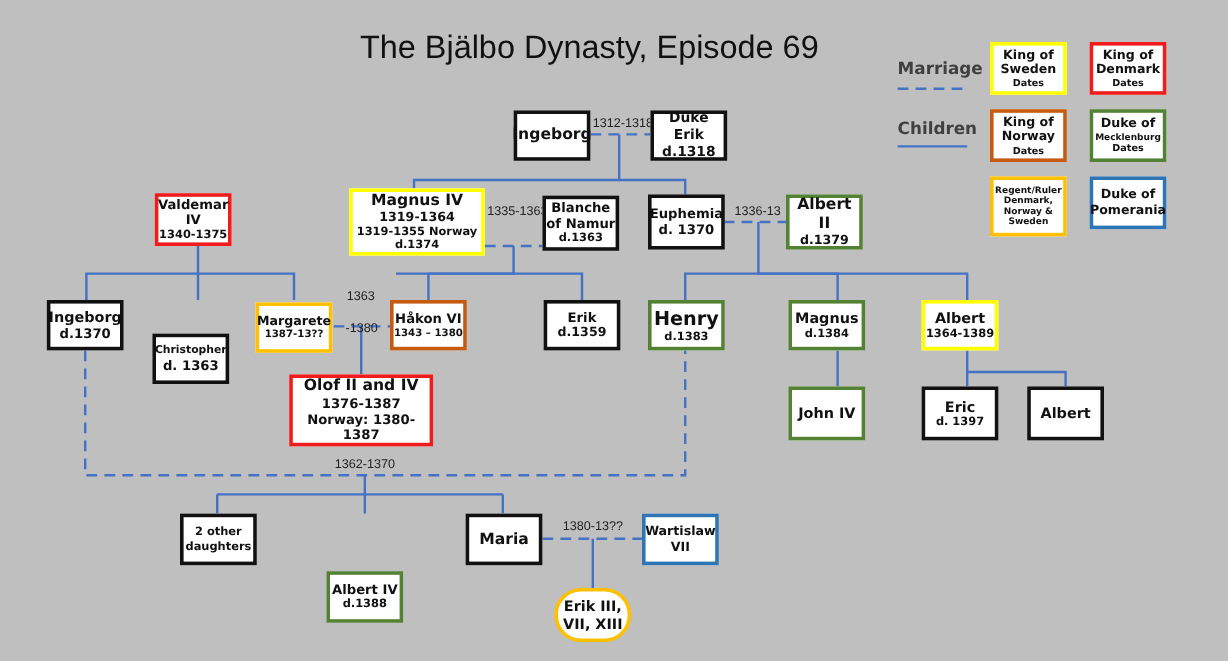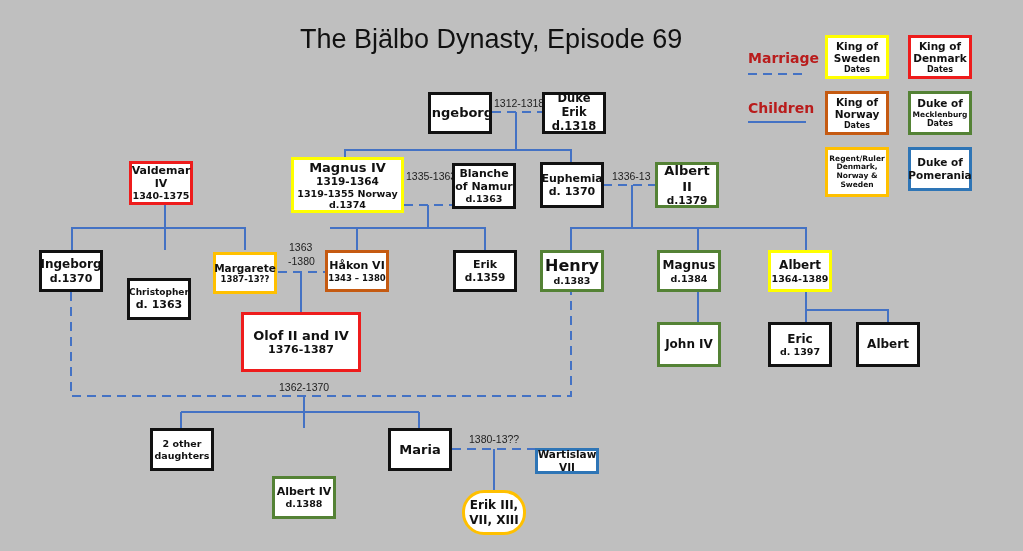--- a/index.html
+++ b/index.html
@@ -14,21 +14,21 @@
   .b-red { border-color:#ee1c1c; }
   .b-orange { border-color:#c55a11; }
   .b-green { border-color:#548235; }
   .b-gold { border-color:#ffc000; }
   .b-blue { border-color:#2e75b6; }
   .n { font-size:13px; }
   .d { font-size:10.5px; }
   .d-sm { font-size:9.5px; }
   .title { position:absolute; left:300px; top:24px; font-size:27px; font-family:"Liberation Sans", sans-serif; }
   .lbl { position:absolute; font-size:10.5px; color:#222; font-family:"Liberation Sans", sans-serif; }
-  .legend-text { position:absolute; font-size:14px; font-weight:bold; color:#b91c1c; }
+  .legend-text { position:absolute; font-size:14px; font-weight:bold; color:#404040; }
 </style>
 </head>
 <body>
 
 <svg id="lines" xmlns="http://www.w3.org/2000/svg">
   <g stroke="#4472c4" stroke-width="2" fill="none">
 
     <g stroke-dasharray="9,6">
       <line x1="492" y1="112" x2="542" y2="112"></line>
       <line x1="404" y1="205" x2="452" y2="205"></line>
@@ -145,21 +145,21 @@
 </div>
 <div class="box b-black" style="left:127px;top:250px;width:64px;height:42px;margin-top:28px;">
   <span style="font-size:9px">Christopher</span>
   <span class="d" style="font-size:11px">d. 1363</span>
 </div>
 <div class="box b-gold" style="left:213px;top:252px;width:64px;height:42px;">
   <span class="d">Margarete</span>
   <span class="d-sm" style="font-size:8.5px">1387-13??</span>
 </div>
 <div class="lbl" style="left:289px;top:241px;">1363</div>
-<div class="lbl" style="left:288px;top:255px;">-1380</div>
+<div class="lbl" style="left:288px;top:268px;">-1380</div>
 <div class="box b-orange" style="left:325px;top:250px;width:64px;height:42px;">
   <span class="d" style="font-size:11px">Håkon VI</span>
   <span class="d-sm" style="font-size:8.5px">1343 – 1380</span>
 </div>
 <div class="box b-black" style="left:453px;top:250px;width:64px;height:42px;">
   <span class="d" style="font-size:11px">Erik</span>
   <span class="d">d.1359</span>
 </div>
 <div class="box b-green" style="left:540px;top:250px;width:64px;height:42px;">
   <span class="d" style="font-size:16px">Henry</span>
@@ -170,20 +170,21 @@
   <span class="d-sm">d.1384</span>
 </div>
 <div class="box b-yellow" style="left:768px;top:250px;width:64px;height:42px;">
   <span class="d" style="font-size:12px">Albert</span>
   <span class="d-sm">1364-1389</span>
 </div>
 
 <div class="box b-red" style="left:241px;top:312px;width:120px;height:60px;">
   <span class="n">Olof II and IV</span>
   <span class="d" style="font-size:11px">1376-1387</span>
+  <span class="d" style="font-size:11px">Norway: 1380-1387</span>
 </div>
 <div class="box b-green" style="left:657px;top:322px;width:64px;height:45px;">
   <span class="d" style="font-size:12px">John IV</span>
 </div>
 <div class="box b-black" style="left:768px;top:322px;width:64px;height:45px;">
   <span class="d" style="font-size:12px">Eric</span>
   <span class="d-sm">d. 1397</span>
 </div>
 <div class="box b-black" style="left:856px;top:322px;width:64px;height:45px;">
   <span class="d" style="font-size:12px">Albert</span>
@@ -196,20 +197,20 @@
   <span class="d-sm">daughters</span>
 </div>
 <div class="box b-green" style="left:272px;top:428px;width:64px;height:43px;margin-top:48px;">
   <span class="d" style="font-size:11px">Albert IV</span>
   <span class="d-sm">d.1388</span>
 </div>
 <div class="box b-black" style="left:388px;top:428px;width:64px;height:43px;">
   <span class="n">Maria</span>
 </div>
 <div class="lbl" style="left:469px;top:433px;">1380-13??</div>
-<div class="box b-blue" style="left:535px;top:448px;width:64px;height:26px;">
+<div class="box b-blue" style="left:535px;top:428px;width:64px;height:43px;">
   <span class="d">Wartislaw</span>
   <span class="d">VII</span>
 </div>
 <div class="box b-gold" style="left:462px;top:490px;width:64px;height:45px;border-radius:22px;">
   <span class="d" style="font-size:12px">Erik III,</span>
   <span class="d" style="font-size:12px">VII, XIII</span>
 </div>
 
 </body></html>

